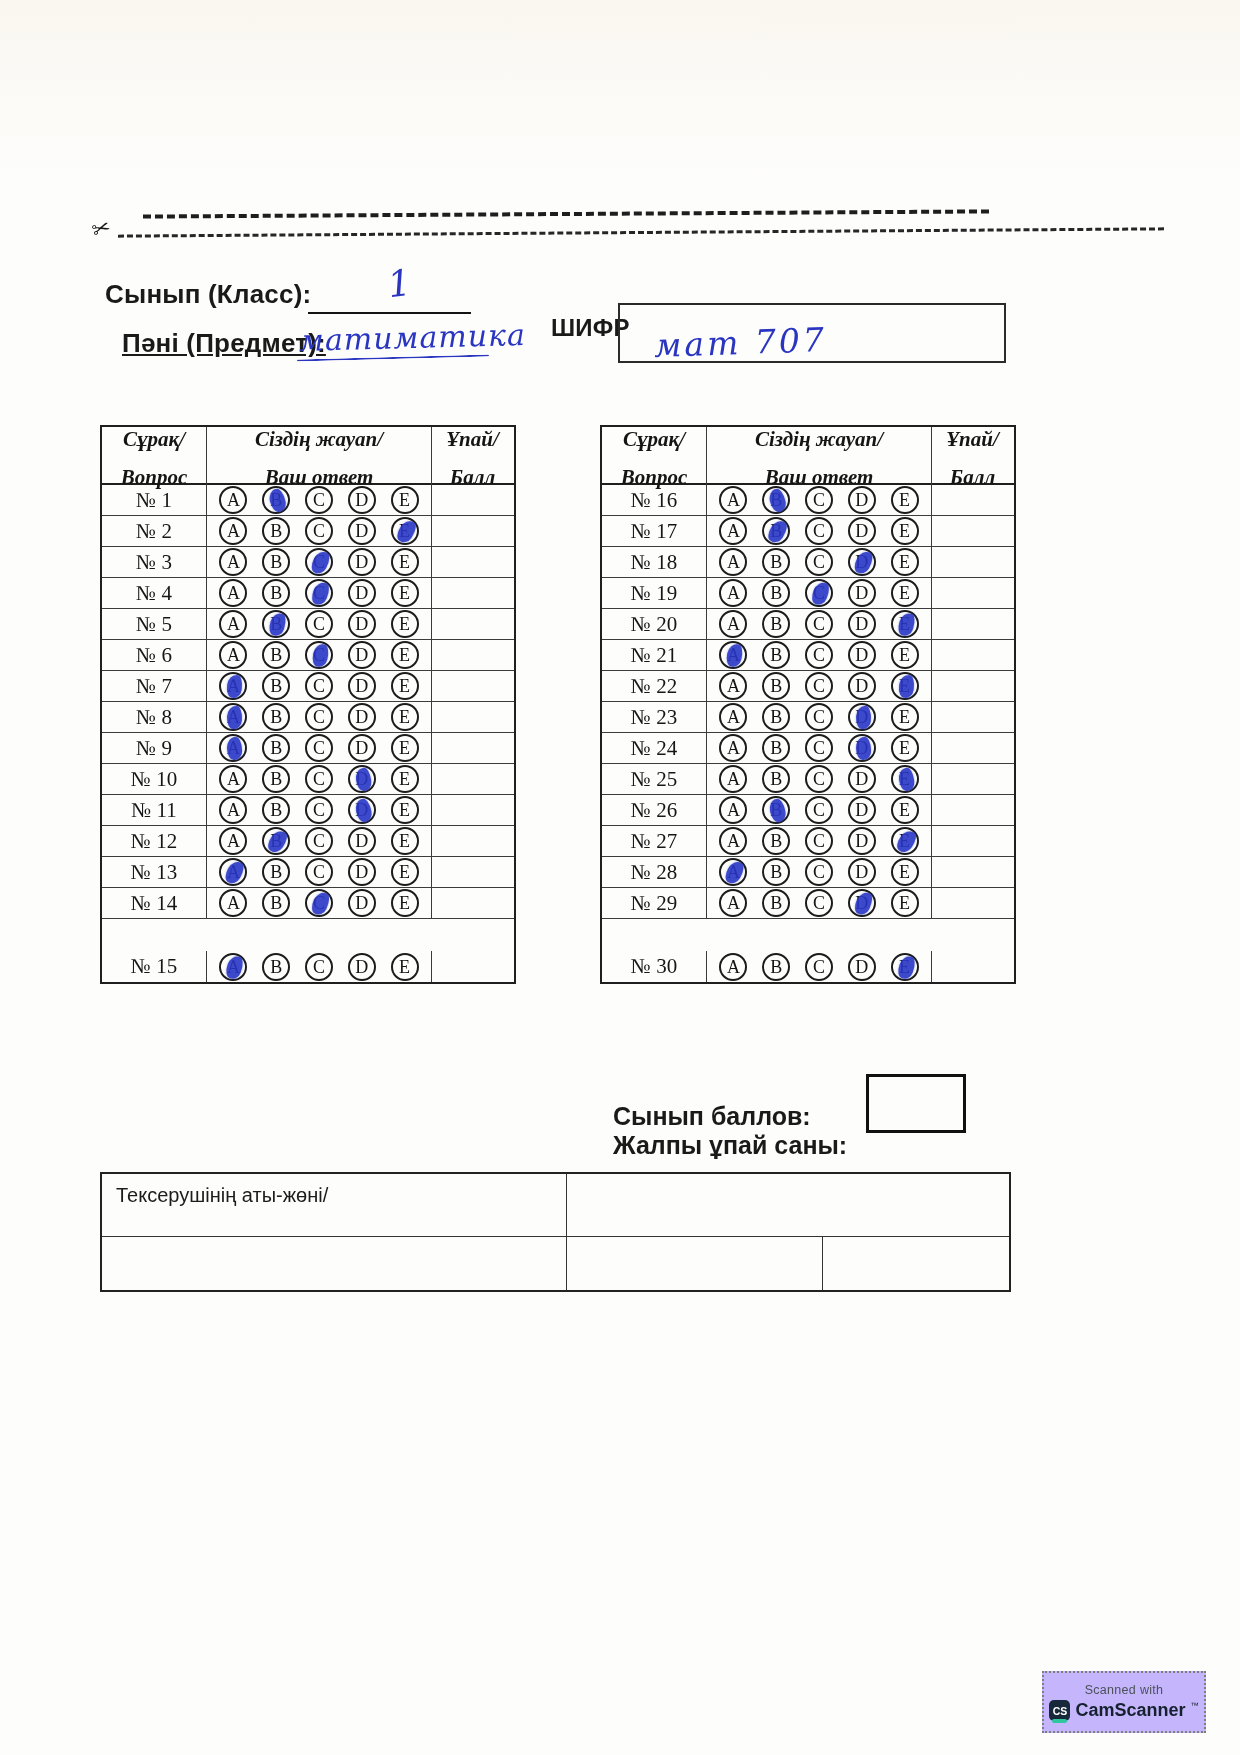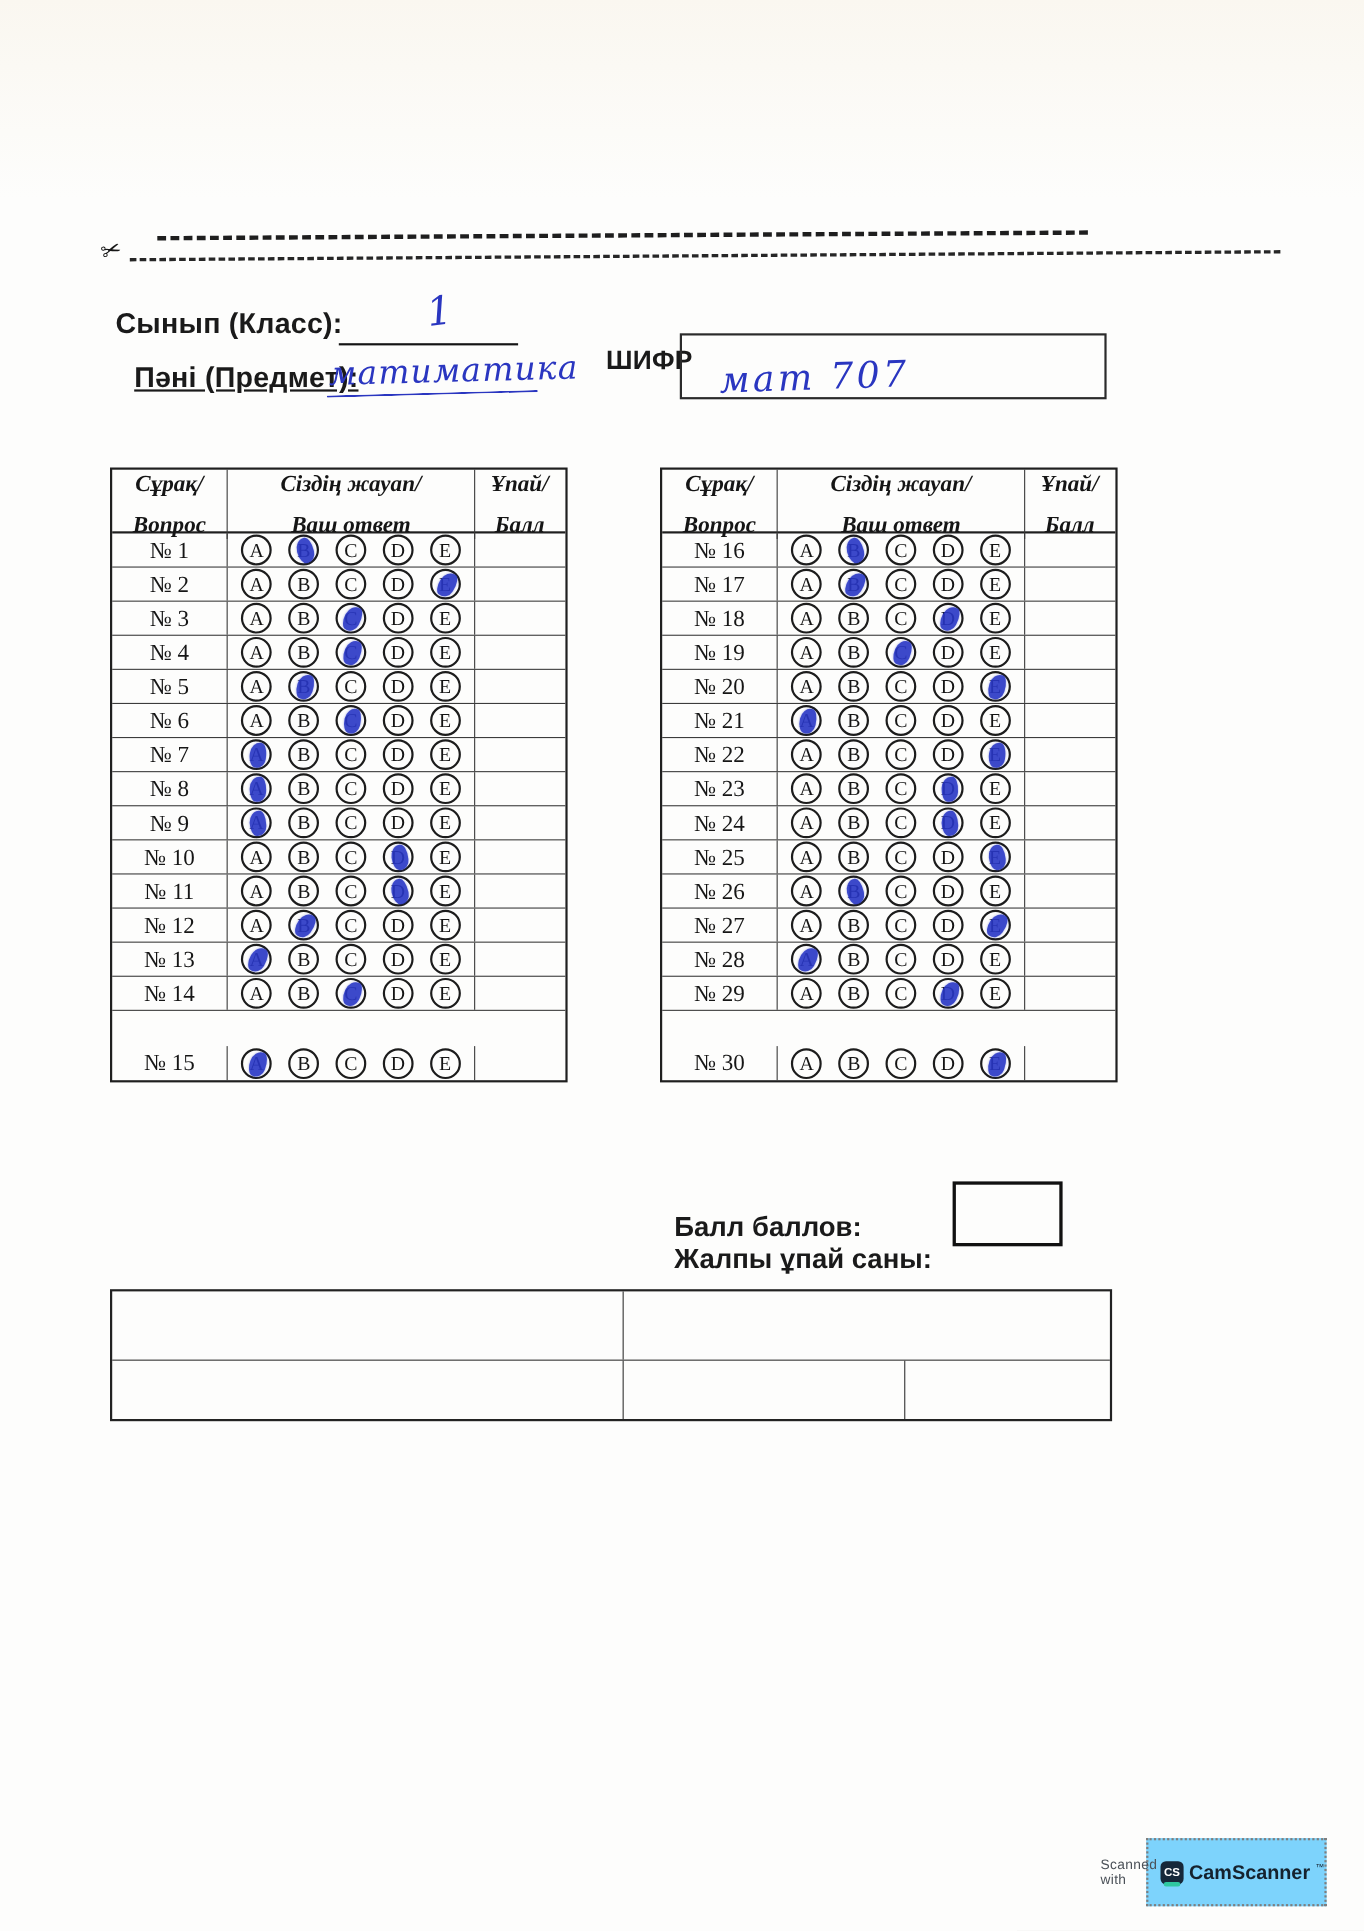--- a/index.html
+++ b/index.html
@@ -62,22 +62,22 @@
   .examiner-table { position:absolute; left:100px; top:1172px; width:911px; border:2.6px solid #222; }
   .erow { display:grid; grid-template-columns:465px 256px 185px; }
   .ehead { height:63px; border-bottom:1.8px solid #333; }
   .eblank { height:53px; }
   .ecell { padding:8px 14px; font-size:20px; line-height:1.35; color:#1c1c1c; }
   .erow .ecell:nth-child(-n+2) { border-right:1.8px solid #333; }
   .ecell.c3 { text-align:center; }
 
   
   .badge { position:absolute; left:1042px; top:1671px; width:164px; height:62px;
-    border:2px dotted #7e7e7e; background:#7dd3fc;
-    display:flex; flex-direction:row; align-items:center; justify-content:flex-end; gap:3px; }
+    border:2px dotted #7e7e7e; background:#c4b5fd;
+    display:flex; flex-direction:column; align-items:center; justify-content:center; gap:3px; }
   .badge-line1 { font-size:12.5px; color:#4b5158; letter-spacing:.3px; }
   .badge-brand { display:flex; align-items:flex-start; gap:5px; }
   .cs-icon { position:relative; width:21px; height:21px; background:#16283a; border-radius:5px;
     display:flex; align-items:center; justify-content:center;
     color:#fff; font-size:10.5px; font-weight:bold; }
   .cs-teal { position:absolute; bottom:-2px; left:3px; width:15px; height:4px; background:#2fc7a0; border-radius:2px; }
   .brand-text { font-size:18px; font-weight:bold; color:#15222e; line-height:21px; }
   .tm { font-size:8px; color:#15222e; margin-top:1px; }
 </style>
 </head>
@@ -795,26 +795,27 @@
               <span class="blob" style="--r: 20deg;"></span>
               <span class="letter">E</span>
             </div>
           </div>
           <div class="cell scell"></div>
         </div>
       </div>
   </div>
 
   <div class="total-label l1">Жалпы ұпай саны:</div>
-  <div class="total-label l2">Балл баллов:</div>
+  <div class="total-label l2">Сынып баллов:</div>
   <div class="total-box"></div>
 
   <div class="examiner-table">
     <div class="erow ehead">
       <div class="ecell">
+        <div>Тексерушінің аты-жөні/</div>
       </div>
     </div>
     <div class="erow eblank">
       <div class="ecell"></div>
       <div class="ecell"></div>
       <div class="ecell"></div>
     </div>
   </div>
 
   <div class="badge">

